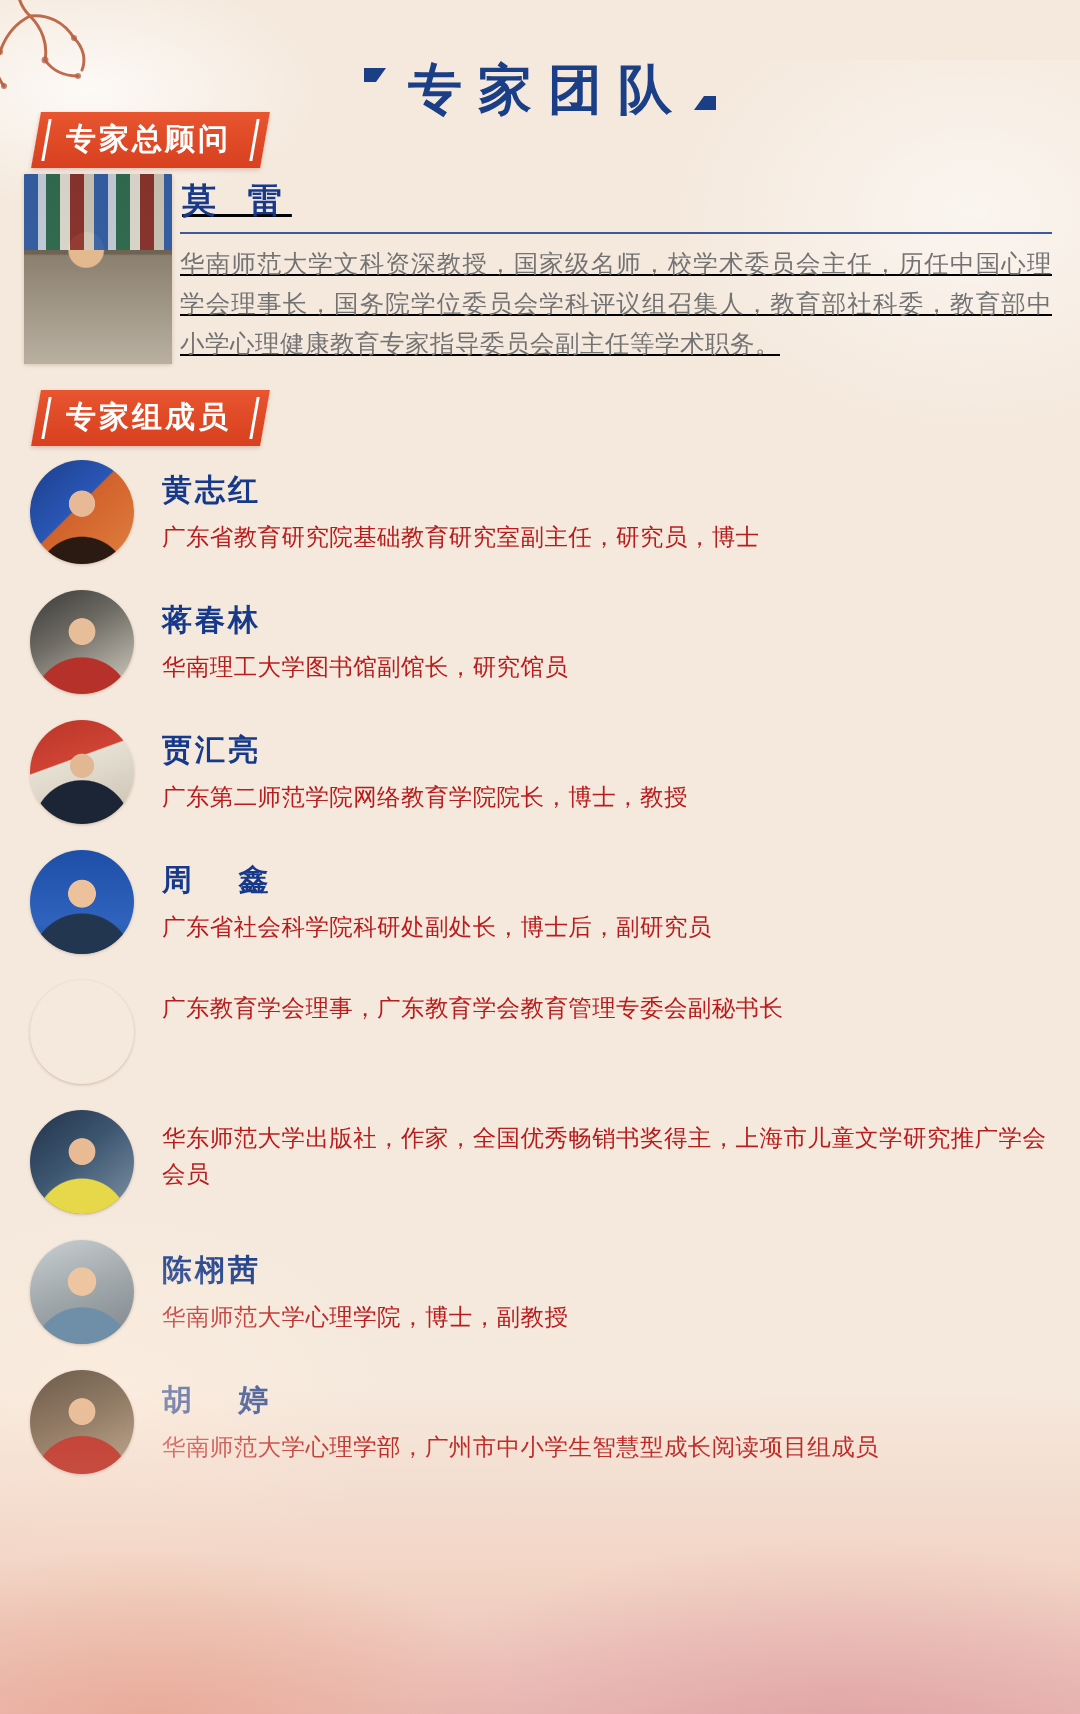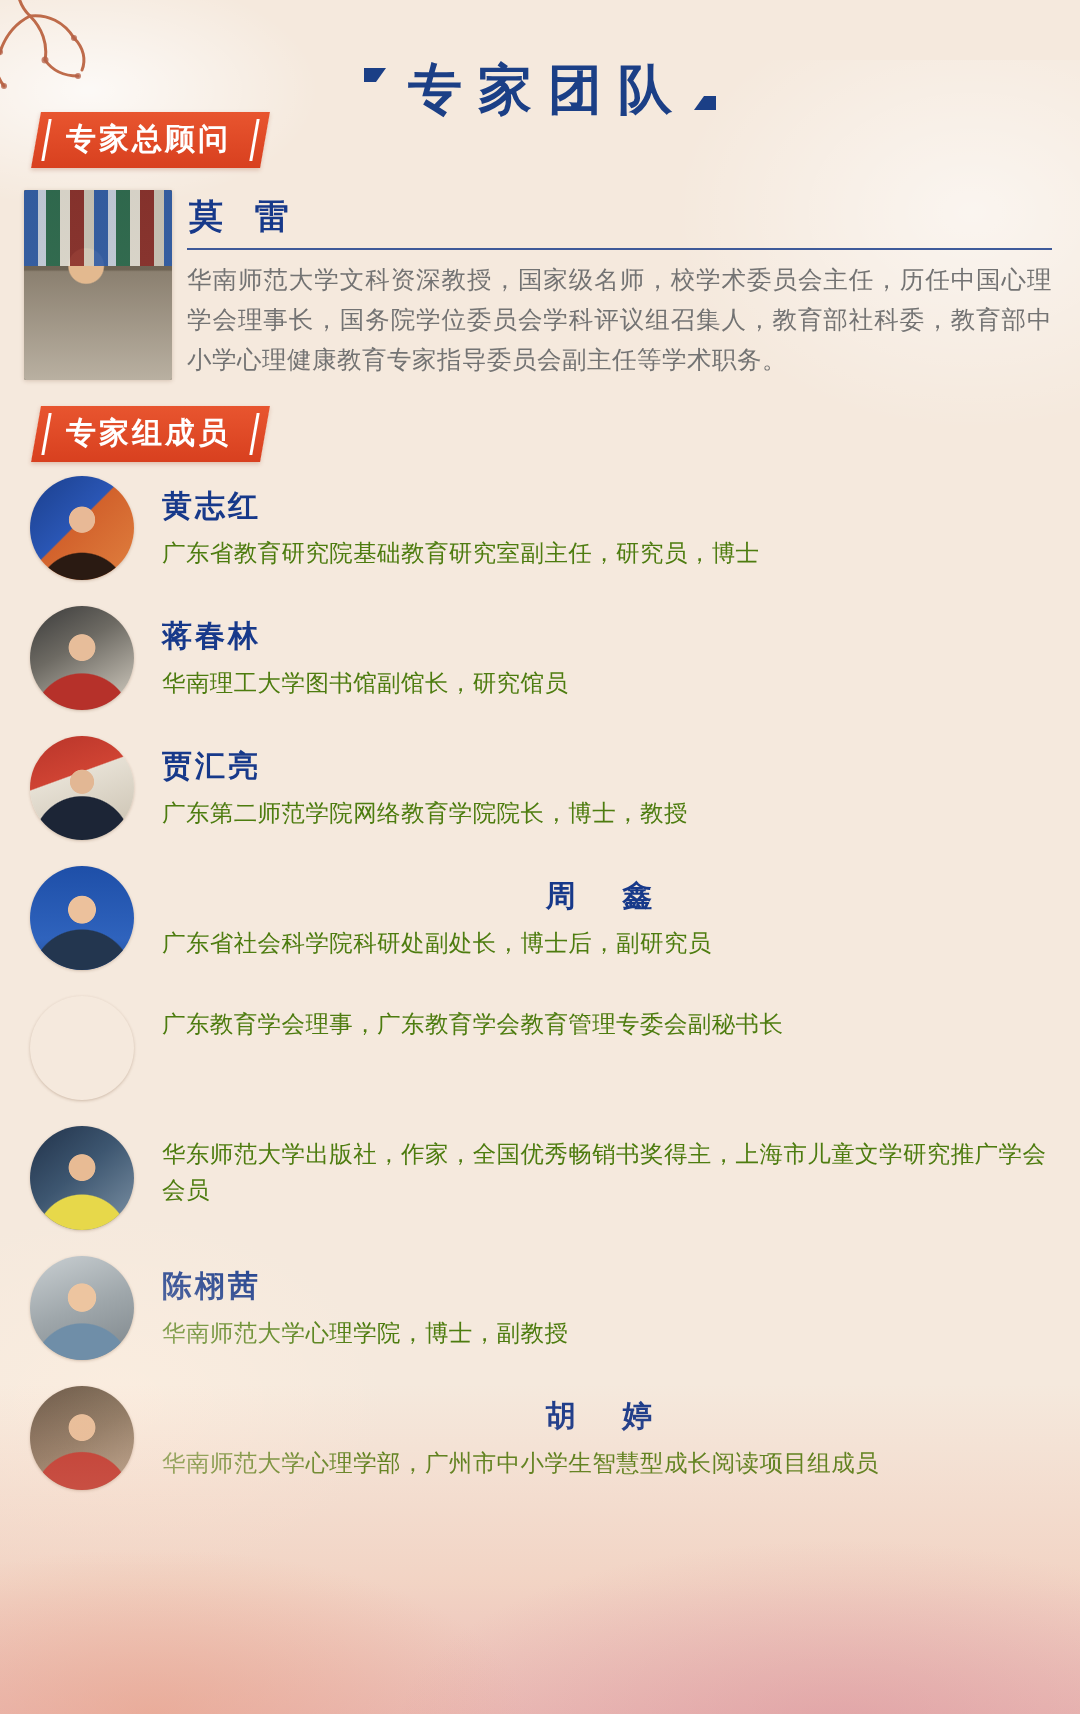--- a/index.html
+++ b/index.html
@@ -134,23 +134,24 @@
     content:"";
     position:absolute;
     right: 9px; top: 7px; bottom: 7px;
     width: 3px;
     background:#fff;
   }
 
   
   .advisor{
     position:relative;
-    margin: 22px 28px 0 24px;
+    margin: 6px 28px 0 24px;
     display:flex;
-    gap: 15px;
+    gap: 8px;
+    text-decoration: underline;
   }
   .advisor-photo{
     width: 148px;
     height: 190px;
     flex: 0 0 148px;
     border-radius: 2px;
     overflow:hidden;
     box-shadow: 0 1px 4px rgba(120,80,50,.25);
     background:#6d6257;
     position:relative;
@@ -212,25 +213,25 @@
     min-width:0;
   }
   .member-name{
     font-family:"DejaVu Serif","Liberation Serif",serif;
     font-weight:700;
     font-size: 30px;
     color:#17398a;
     letter-spacing: 3px;
     margin: 0 0 8px 0;
   }
-  .member-name.spaced{ letter-spacing: 18px; text-align: center; }
+  .member-name.spaced{ letter-spacing: 18px; }
   .member-desc{
     font-size: 23.5px;
     line-height: 1.55;
-    color:#4d7c0f;
+    color:#b91c1c;
     letter-spacing: .4px;
   }
 
   
   .ph-1{ background:
       radial-gradient(circle at 50% 118%, #2a1a12 0 34%, rgba(42,26,18,0) 35%),
       radial-gradient(circle at 50% 42%, #e8b996 0 16%, rgba(232,185,150,0) 17%),
       linear-gradient(135deg,#1b3f8c 0%, #2a56b5 45%, #d2622c 46%, #e0803f 100%); }
   .ph-2{ background:
       radial-gradient(circle at 50% 105%, #1c2536 0 40%, rgba(28,37,54,0) 41%),

